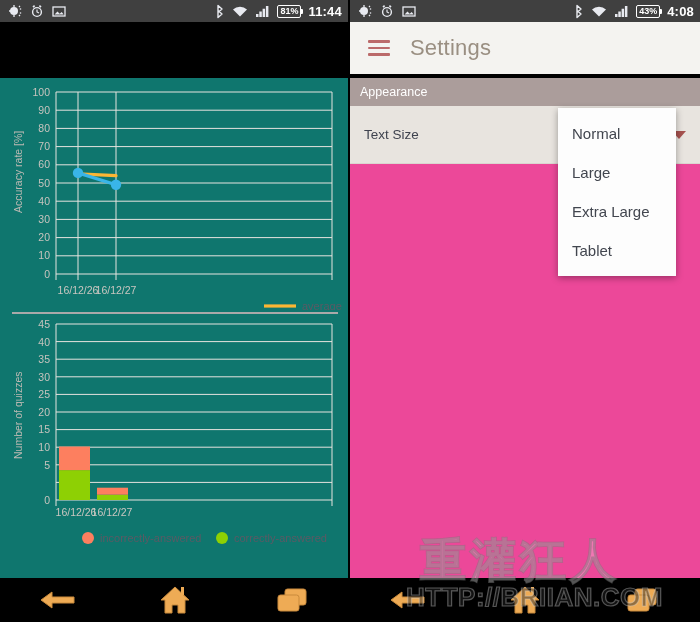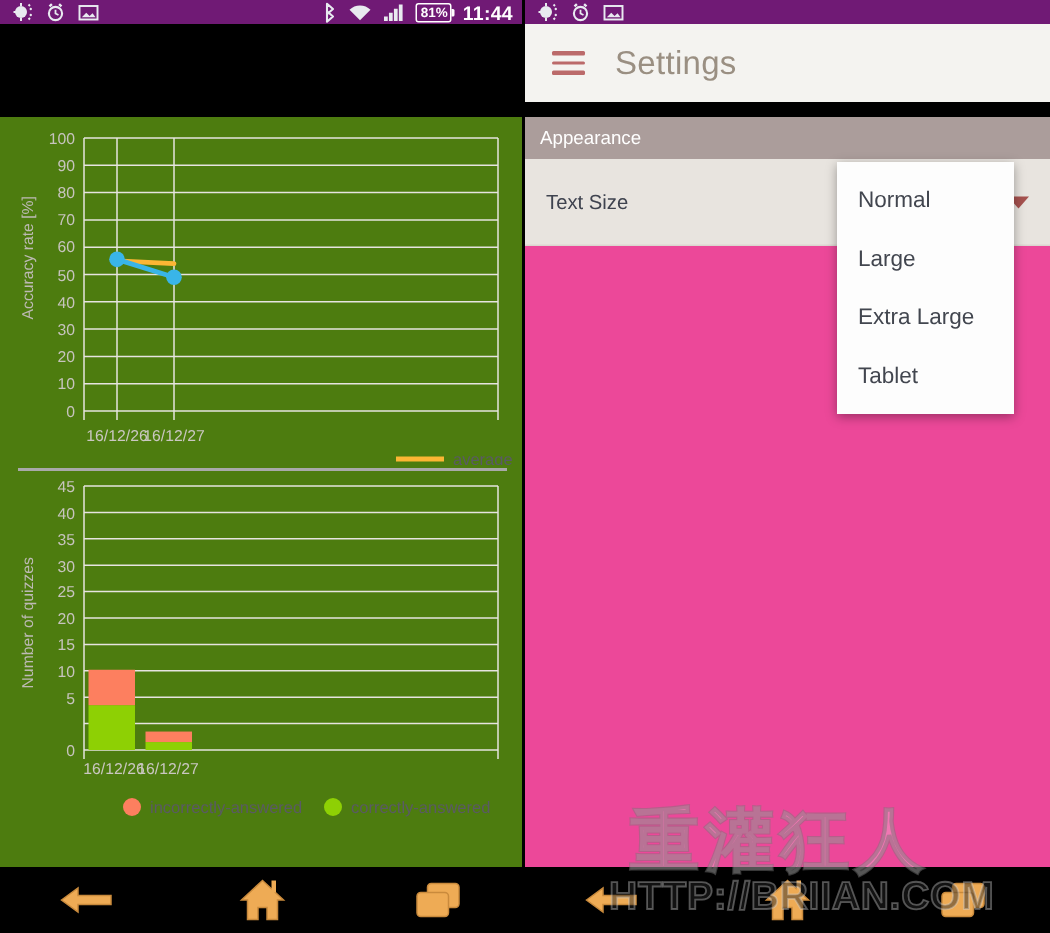--- a/index.html
+++ b/index.html
@@ -8,21 +8,21 @@
     background: #000;
     font-family: "Liberation Sans", sans-serif;
     overflow: hidden;
   }
   .screen { position: relative; width: 700px; height: 622px; display: flex; background:#000; }
   .panel { position: relative; width: 350px; height: 622px; background: #000; overflow: hidden; }
   .panel.left  { border-right: 2px solid #000; }
 
   
   .statusbar {
-    height: 16px; background: #701a75;
+    height: 22px; background: #404040;
     display: flex; align-items: center; padding: 0 6px 0 8px;
     color: #e8eaf0;
     text-align: right;
   }
   .sb-left { display: flex; align-items: center; gap: 8px; }
   .sb-right { display: flex; align-items: center; gap: 7px; margin-left: auto; }
   .sb-time { font-size: 13px; font-weight: bold; letter-spacing: .2px; color:#fff; }
   .sb-batt {
     font-size: 9px; font-weight: bold; color:#fff;
     border: 1.5px solid #fff; border-radius: 2px;
@@ -38,21 +38,21 @@
   
   .appbar {
     height: 52px; background: #f4f3f0;
     display: flex; align-items: center; padding-left: 18px; gap: 20px;
   }
   .hamburger { width: 22px; display:flex; flex-direction:column; gap:4px; cursor:pointer; }
   .hamburger span { display:block; height:2.6px; background:#bb6a6a; border-radius:1px; }
   .appbar-title { font-size: 22px; color: #9a8f82; letter-spacing: .2px; }
 
   
-  .content-left { position:absolute; top:78px; left:0; width:350px; height:500px; background:#4d7c0f; }
+  .content-left { position:absolute; top:78px; left:0; width:350px; height:500px; background:#0f766e; }
   .chart-box { position:relative; width:350px; }
   .chart-top { height: 232px; }
   .divider { height:2px; background:#a9a9a9; margin: 2px 12px 0 12px; }
   .chart-bottom { height: 238px; }
 
   svg { display:block; }
   .axis-lbl { font-family:"Liberation Sans",sans-serif; font-size:10.5px; fill:#bdbab4; }
   .tick-lbl { font-family:"Liberation Sans",sans-serif; font-size:10.5px; fill:#c7c4be; }
   .tick-lbl-dark { font-family:"Liberation Sans",sans-serif; font-size:10.5px; fill:#cac7c1; }
   .grid { stroke:#e6e4df; stroke-width:1; }
@@ -318,20 +318,39 @@
               <path d="M3 3.2l1.6-1.5M11 3.2L9.4 1.7" stroke="#e8eaf0" stroke-width="1.6"></path>
             </svg>
         </span>
         <span class="ic">
           <svg width="14" height="12" viewBox="0 0 14 12">
               <rect x="1" y="2" width="12" height="9" fill="none" stroke="#e8eaf0" stroke-width="1.3"></rect>
               <path d="M2.5 9.5l3-3 2.2 2.2 2-1.8 2 2.6z" fill="#e8eaf0"></path>
             </svg>
         </span>
       </div>
+      <div class="sb-right">
+        <span class="ic">
+          <svg width="10" height="15" viewBox="0 0 10 15">
+              <path d="M3 1.5l4 3.5-4 3.5V1.5zM3 6.5l4 3.5-4 3.5V6.5z" fill="none" stroke="#e8eaf0" stroke-width="1.4" stroke-linejoin="round"></path>
+            </svg>
+        </span>
+        <span class="ic">
+          <svg width="16" height="13" viewBox="0 0 16 13">
+              <path d="M8 11.5L1 4.5a10 10 0 0114 0z" fill="#e8eaf0"></path>
+            </svg>
+        </span>
+        <span class="ic">
+          <svg width="15" height="13" viewBox="0 0 15 13">
+              <path d="M1 12h2.5V9H1zM4.3 12h2.5V6.5H4.3zM7.6 12h2.5V3.8H7.6zM10.9 12h2.5V1h-2.5z" fill="#e8eaf0"></path>
+            </svg>
+        </span>
+        <span class="sb-batt">43%</span>
+        <span class="sb-time">4:08</span>
+      </div>
     </div>
 
     <div class="appbar">
       <div class="hamburger">
           <span></span>
           <span></span>
           <span></span>
         </div>
       <div class="appbar-title">Settings</div>
     </div>

